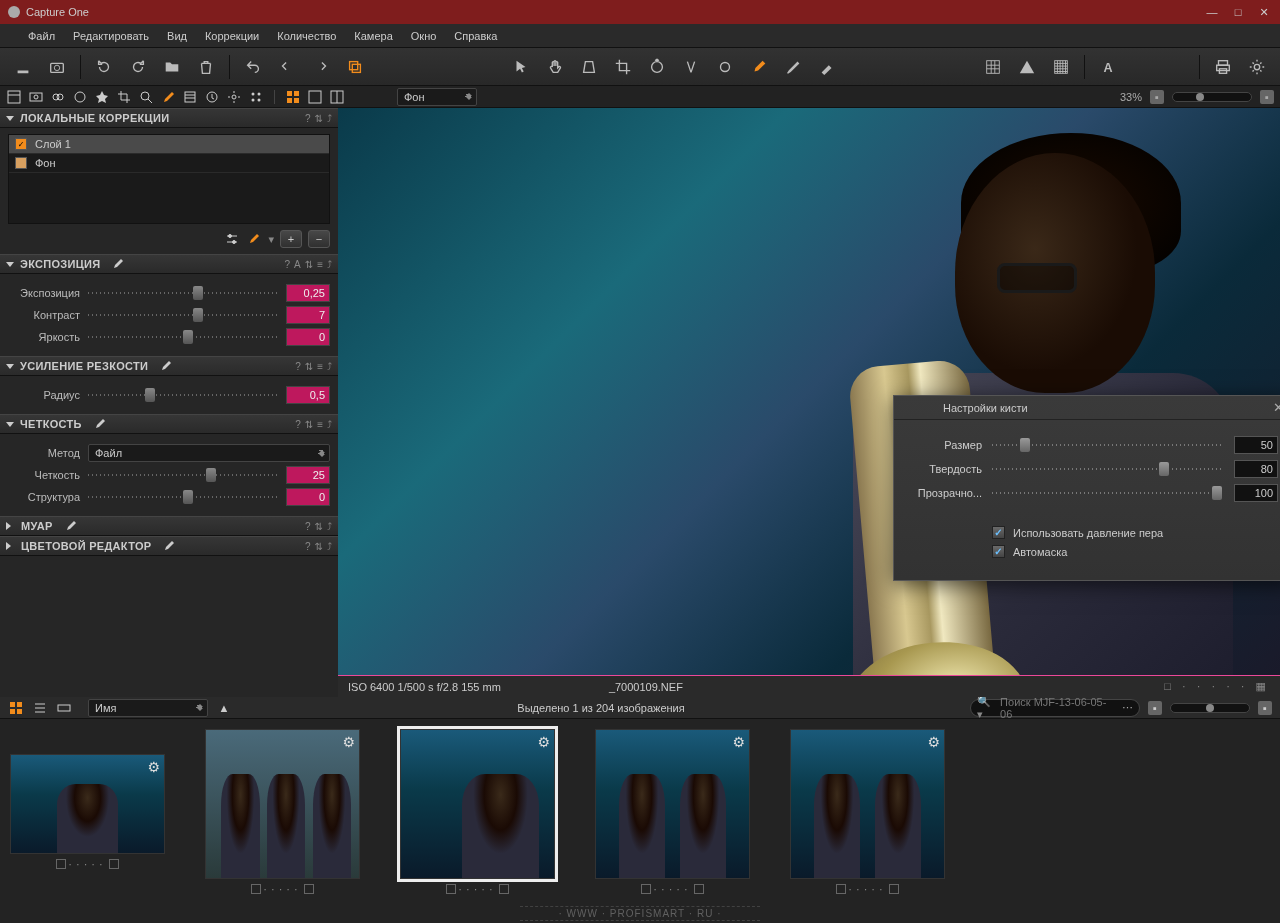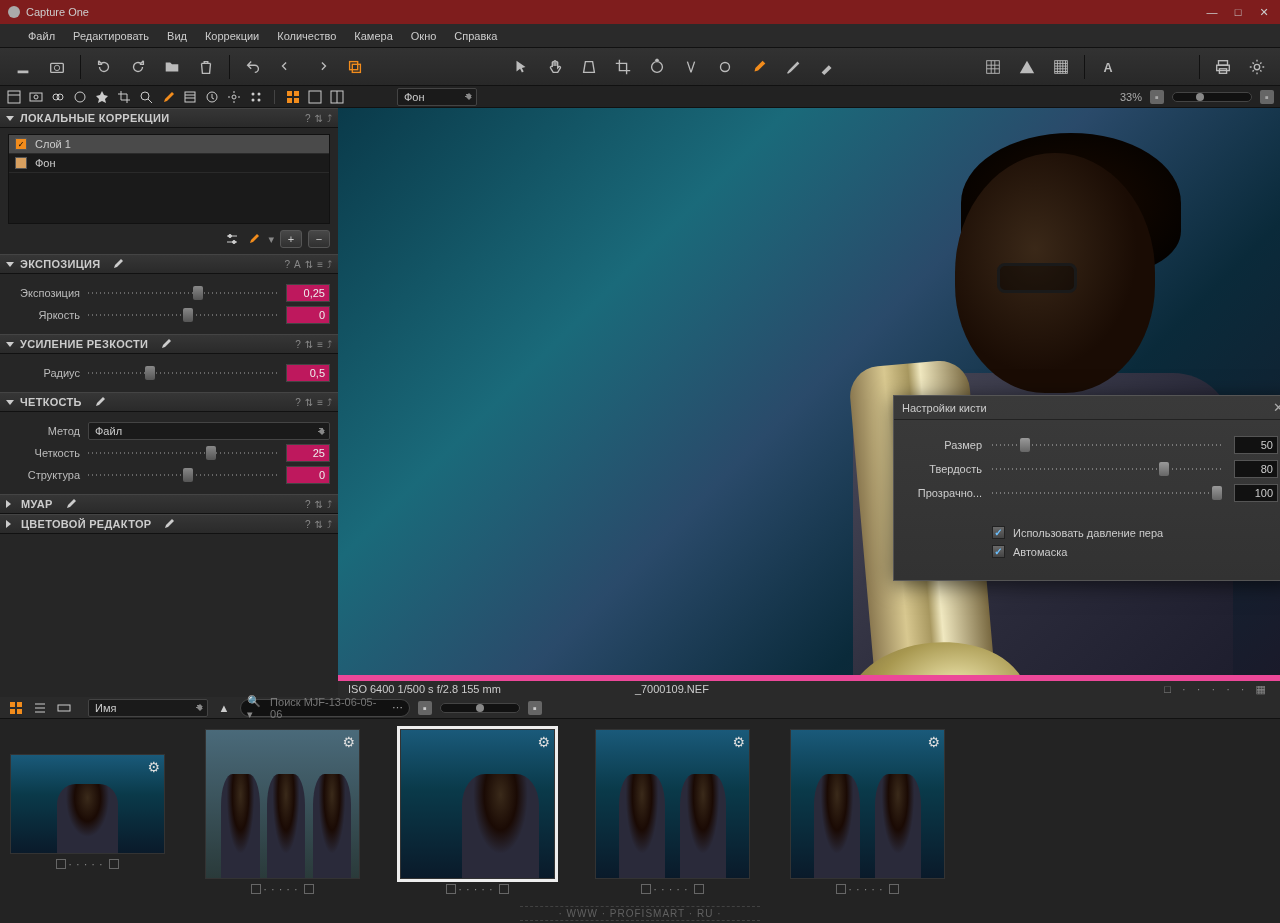--- a/index.html
+++ b/index.html
@@ -59,33 +59,33 @@
 .img-area { flex: 1; background: linear-gradient(135deg, #0a3a4a 0%, #1a6a7a 30%, #2a4a6a 50%, #0a2a3a 70%, #1a1a2a 100%); position: relative; overflow: hidden; }
 .sax-figure { position: absolute; right: 5%; top: 8%; width: 55%; height: 85%; }
 .sax-figure .head { position: absolute; top: 0; right: 15%; width: 200px; height: 240px; background: radial-gradient(ellipse at 40% 40%, #3a2818 0%, #1a0c04 60%); border-radius: 50% 50% 45% 45%; }
 .sax-figure .hair { position: absolute; top: -20px; right: 10%; width: 220px; height: 140px; background: radial-gradient(#1a0a00,#000); border-radius: 50% 50% 30% 30%; }
 .sax-figure .glasses { position: absolute; top: 110px; right: 30%; width: 80px; height: 30px; border: 3px solid #1a1a1a; border-radius: 8px; background: rgba(0,0,0,0.4); }
 .sax-figure .body { position: absolute; top: 220px; right: 0; width: 380px; height: 400px; background: linear-gradient(135deg, #4a4a5a 0%, #2a2a3a 50%, #1a1a2a 100%); border-radius: 20px 60px 10px 10px; }
 .sax-figure .sax { position: absolute; top: 210px; right: 48%; width: 120px; height: 380px; background: linear-gradient(90deg, #8a7850 0%, #d8c890 30%, #a89860 50%, #f0e8c0 60%, #786840 100%); border-radius: 30px 30px 60px 60px; transform: rotate(-5deg); }
 .sax-figure .sax-bell { position: absolute; bottom: -20px; left: -30px; width: 180px; height: 120px; background: radial-gradient(ellipse at 60% 40%, #f0e8b0 0%, #a89850 50%, #685830 100%); border-radius: 50%; }
 .dialog { position: absolute; left: 555px; top: 287px; width: 400px; background: linear-gradient(#3a3a3a,#323232); border: 1px solid #555; box-shadow: 0 4px 20px rgba(0,0,0,0.6); }
 .dialog-hdr { height: 24px; display: flex; align-items: center; padding: 0 8px; border-bottom: 1px solid #222; }
-.dialog-hdr .title { flex: 1; }
+.dialog-hdr .title { flex: 1; margin-left: 41px; }
 .dialog-hdr .close { cursor: pointer; color: #aaa; font-size: 13px; }
 .dialog-body { padding: 10px 14px 16px; }
 .dlg-row { display: flex; align-items: center; gap: 10px; margin: 6px 0; }
 .dlg-row .lbl { width: 74px; text-align: right; }
 .dlg-row .slider { flex: 1; height: 14px; position: relative; }
 .dlg-row .slider .track { position: absolute; left: 0; right: 0; top: 6px; height: 2px; background: repeating-linear-gradient(90deg, #777 0, #777 1px, transparent 1px, transparent 4px); }
 .dlg-row .slider .thumb { position: absolute; width: 10px; height: 14px; background: linear-gradient(#999,#666); border-radius: 2px; top: 0; }
 .dlg-row .val { width: 44px; height: 18px; background: #111; border: 1px solid #555; text-align: right; padding: 0 4px; line-height: 16px; }
 .dlg-chk { display: flex; align-items: center; gap: 8px; margin: 6px 0 6px 84px; }
 .dlg-chk .box { width: 13px; height: 13px; background: linear-gradient(#6a6a6a,#444); border: 1px solid #222; display: flex; align-items: center; justify-content: center; color: #6ac0ff; font-size: 10px; font-weight: bold; }
-.info-bar { height: 22px; background: #2a2a2a; display: flex; align-items: center; padding: 7px 10px; gap: 14px; border-top: 6px solid #ec4899; }
-.info-bar .fn { margin-left: 120px; }
+.info-bar { height: 22px; background: #2a2a2a; display: flex; align-items: center; padding: 7px 10px; gap: 14px; border-top: 1px solid #ec4899; }
+.info-bar .fn { margin-left: 94px; }
 .info-bar .dots { margin-left: auto; color: #888; letter-spacing: 4px; }
 .filmstrip { height: 226px; background: #232323; }
 .fs-bar { height: 22px; background: #2a2a2a; display: flex; align-items: center; padding: 0 8px; gap: 8px; border-bottom: 1px solid #111; }
 .fs-bar .search { background: #111; border: 1px solid #444; height: 18px; width: 170px; padding: 0 6px; color: #888; display: flex; align-items: center; gap: 4px; border-radius: 9px; }
 .fs-thumbs { display: flex; gap: 40px; padding: 10px 10px; height: 200px; align-items: flex-start; overflow: hidden; }
 .thumb { width: 155px; position: relative; }
 .thumb .pic { width: 100%; height: 150px; background: #1a3a4a; position: relative; border: 1px solid #333; }
 .thumb.sel .pic { outline: 3px solid #eee; }
 .thumb.first .pic { height: 100px; margin-top: 25px; }
 .thumb .gear { position: absolute; top: 4px; right: 4px; color: #ddd; font-size: 14px; }
@@ -462,20 +462,28 @@
         </span>
     </div>
     <div class="panel-body" id="exposure-rows">
         <div class="param-row">
           <span class="lbl">Экспозиция</span>
           <div class="slider">
             <div class="track"></div>
             <div class="thumb" style="left:55%"></div>
           </div>
           <span class="val">0,25</span>
+        </div>
+        <div class="param-row">
+          <span class="lbl">Контраст</span>
+          <div class="slider">
+            <div class="track"></div>
+            <div class="thumb" style="left:55%"></div>
+          </div>
+          <span class="val">7</span>
         </div>
         <div class="param-row">
           <span class="lbl">Яркость</span>
           <div class="slider">
             <div class="track"></div>
             <div class="thumb" style="left:50%"></div>
           </div>
           <span class="val">0</span>
         </div>
       </div>
@@ -668,20 +676,21 @@
       </span>
     <div class="sep2"></div>
     <div class="dropdown" style="width:120px">
       <span>Имя</span>
       <span class="arr">
           <span class="up"></span>
           <span class="dn"></span>
         </span>
     </div>
     <span class="strip-icon">▲</span>
+    <span style="flex:1;text-align:center">Выделено 1 из 204 изображения</span>
     <div class="search">
       <span>🔍▾</span>
       <span style="color:#777">Поиск MJF-13-06-05-06</span>
       <span style="margin-left:auto;color:#aaa">⋯</span>
     </div>
     <span class="avatar">▪</span>
     <div class="mini-slider">
         <div class="knob" style="left:45%"></div>
       </div>
     <span class="avatar">▪</span>

